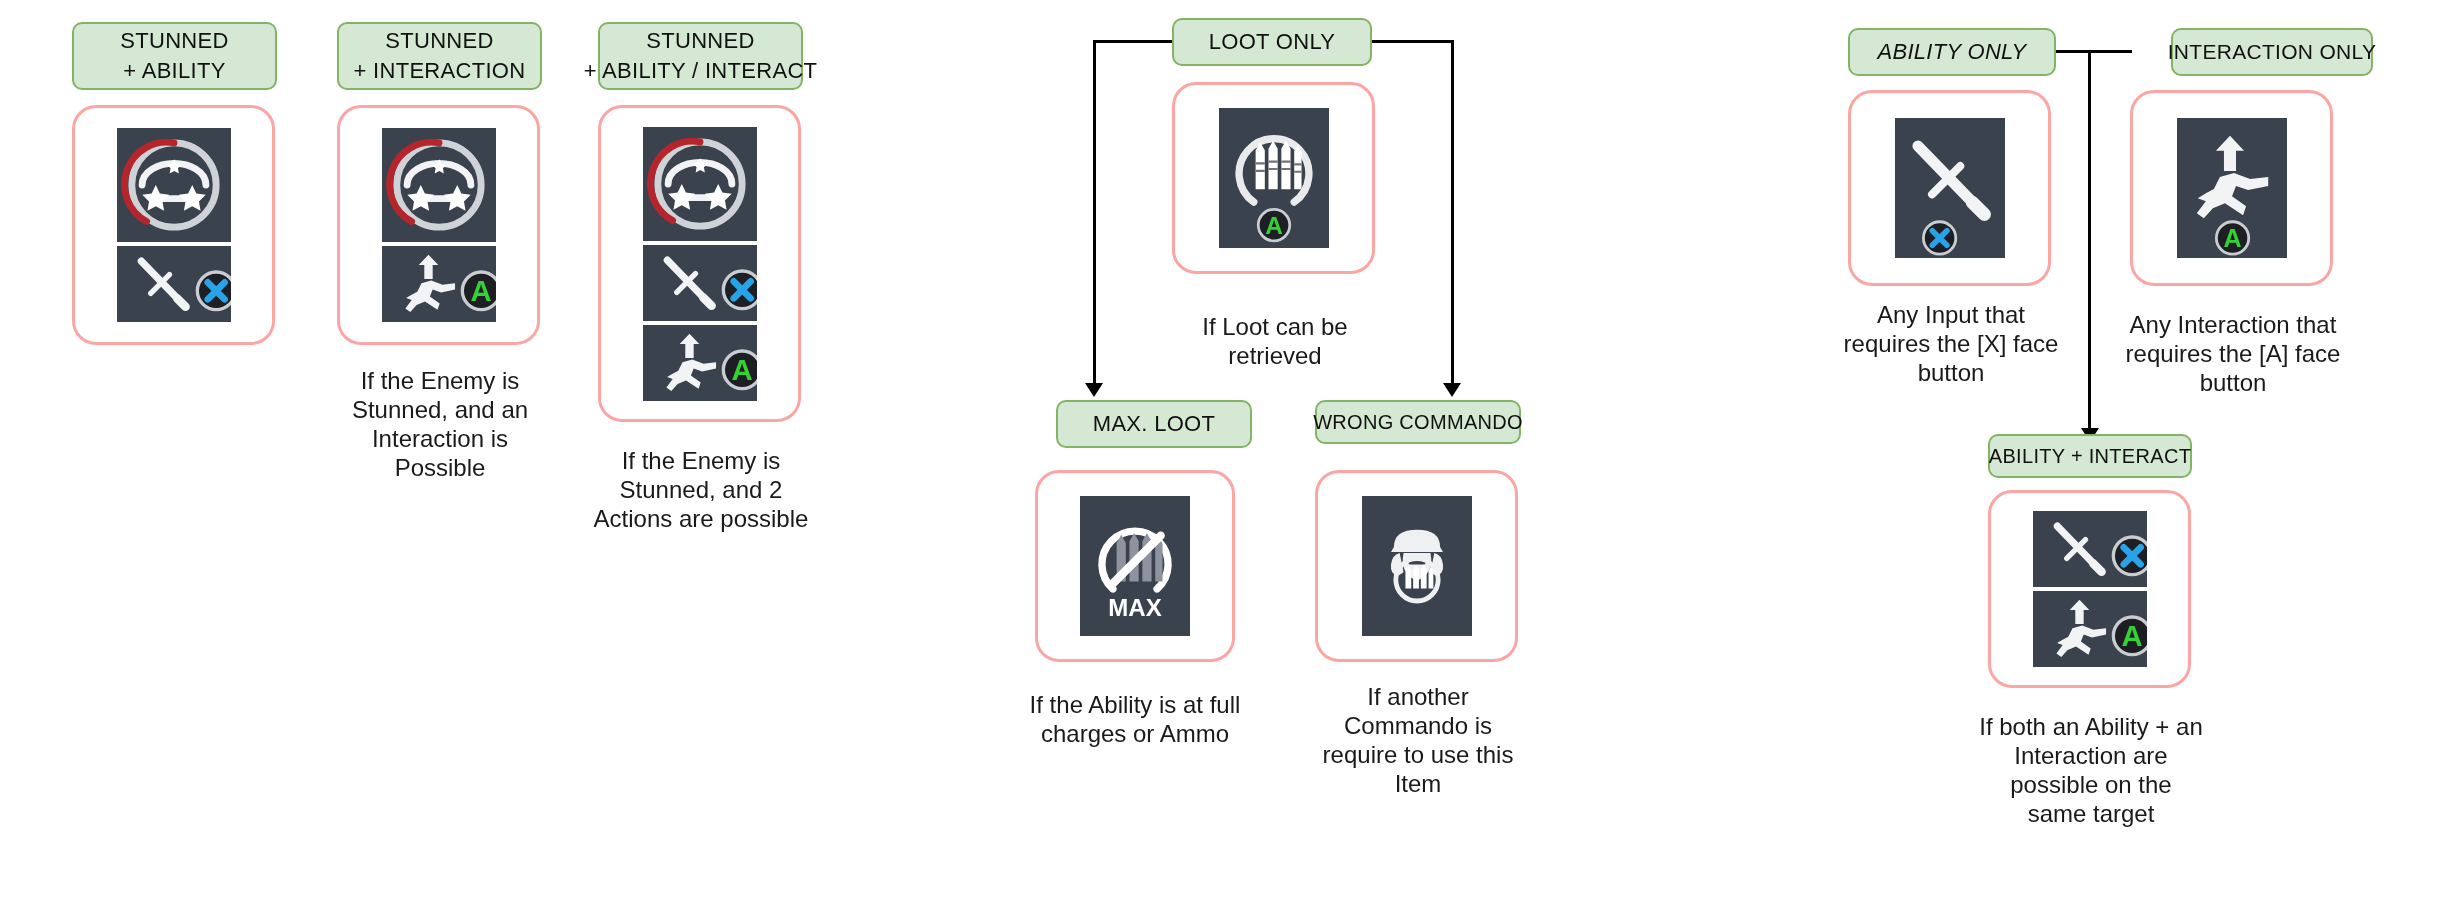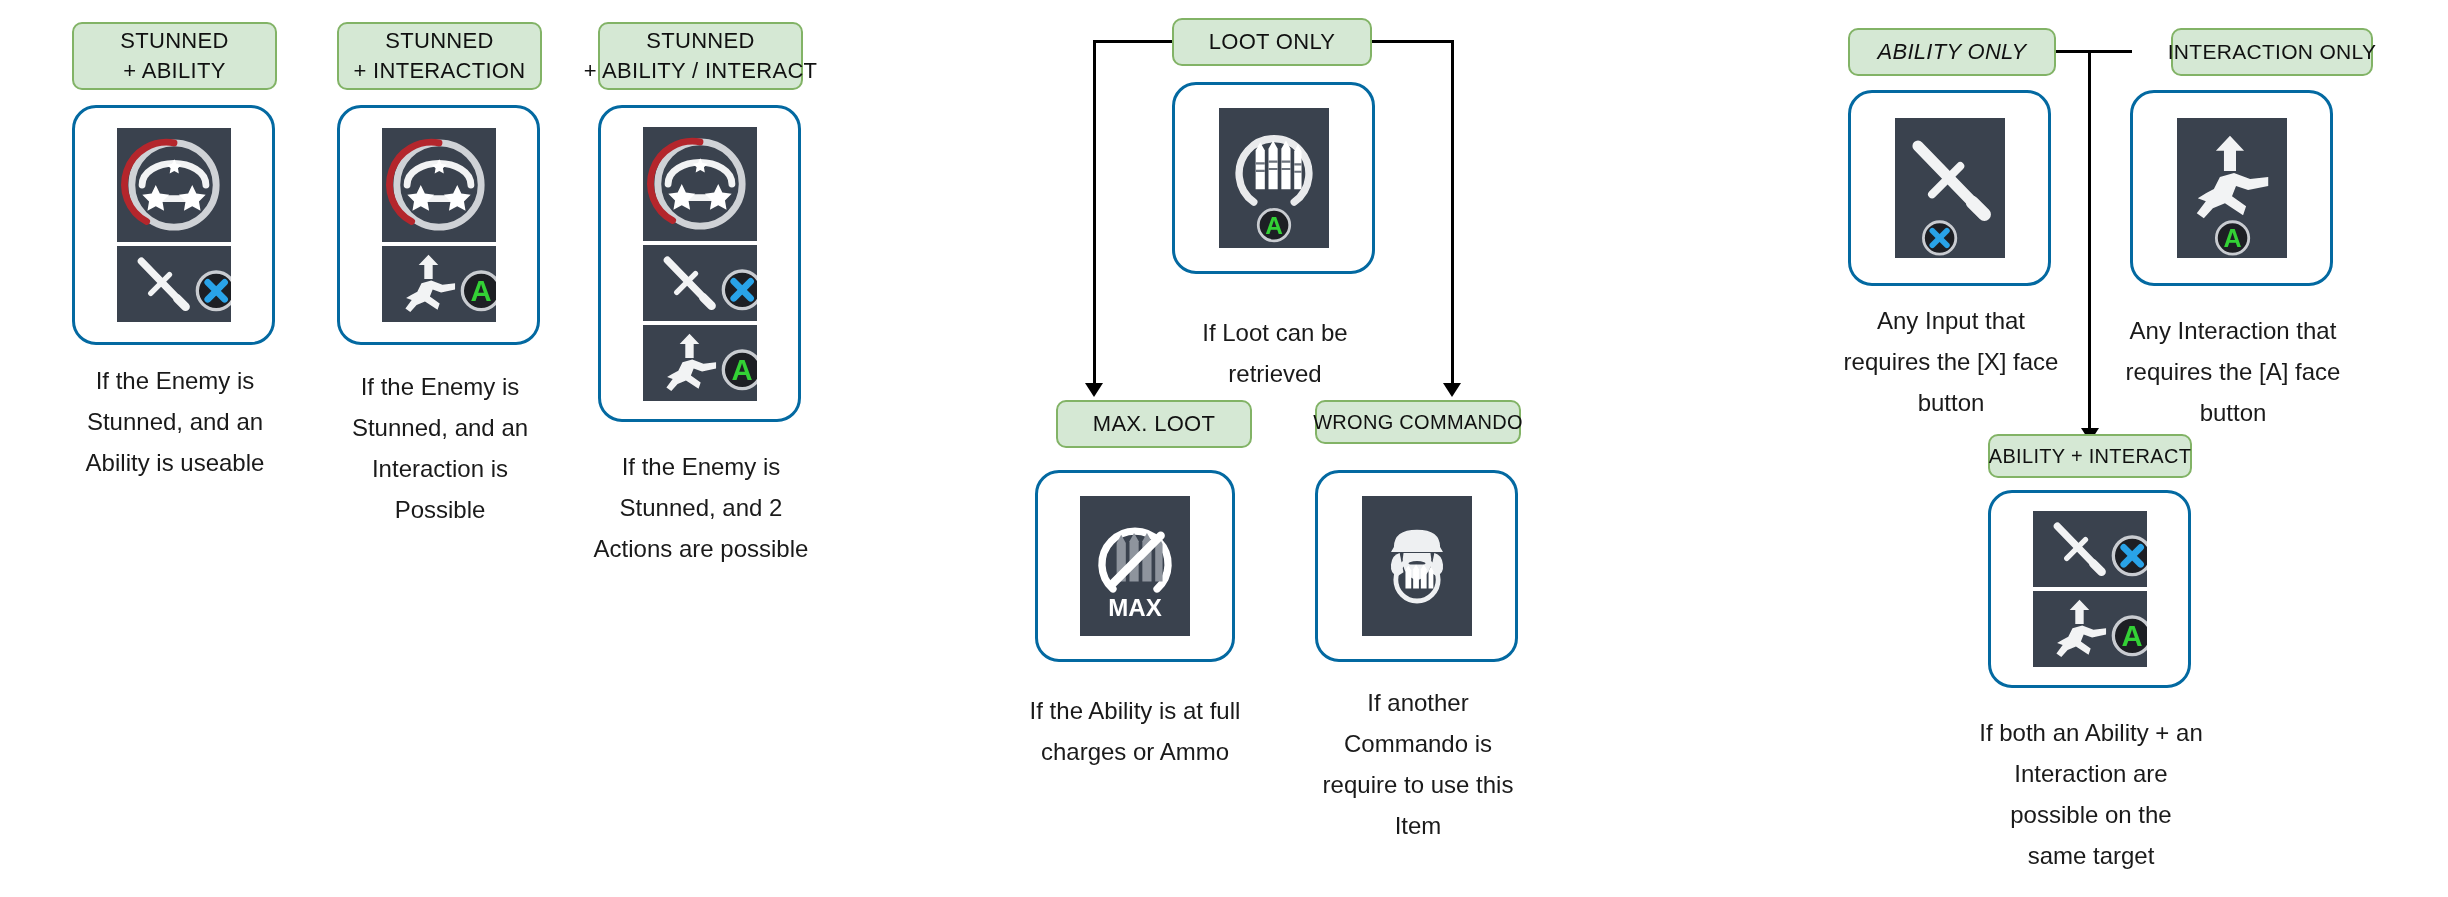--- a/index.html
+++ b/index.html
@@ -25,33 +25,33 @@
     text-align:center;
     white-space:nowrap;
     z-index:5;
   }
   .badge .l2{display:block;}
 
   
   .card{
     position:absolute;
     background:#ffffff;
-    border:3px solid #0369a1;
+    border:3px solid #fca5a5;
     border-radius:24px;
     box-sizing:border-box;
     display:flex;flex-direction:column;
     align-items:center;justify-content:center;
     gap:4px;
     z-index:4;
   }
 
   
   .caption{
     position:absolute;
-    font-size:24px;line-height:41px;
+    font-size:24px;line-height:29px;
     text-align:center;
     color:#1a1a1a;
     z-index:3;
   }
 
   
   .tile{
     background:#3a424e;
     position:relative;
     overflow:hidden;
@@ -178,21 +178,20 @@
         <g transform="translate(-4,6) scale(0.88)">
             <use href="#sym-knife"></use>
           </g>
         <g transform="translate(84,28) scale(0.62)">
             <use href="#sym-xbtn"></use>
           </g>
       </svg>
     </span>
   </div>
 
-  <div class="caption" style="left:62px;top:360px;width:226px;">If the Enemy is Stunned, and an Ability is useable</div>
 
   <div class="badge" style="left:337px;top:22px;width:205px;height:68px;">
     <span class="l1">STUNNED</span>
     <span class="l2">+ INTERACTION</span>
   </div>
 
   <div class="card" style="left:337px;top:105px;width:203px;height:240px;">
     <span class="tile" style="width:114px;height:114px;">
       <svg viewBox="0 0 100 100">
           <use href="#sym-stunned"></use>

